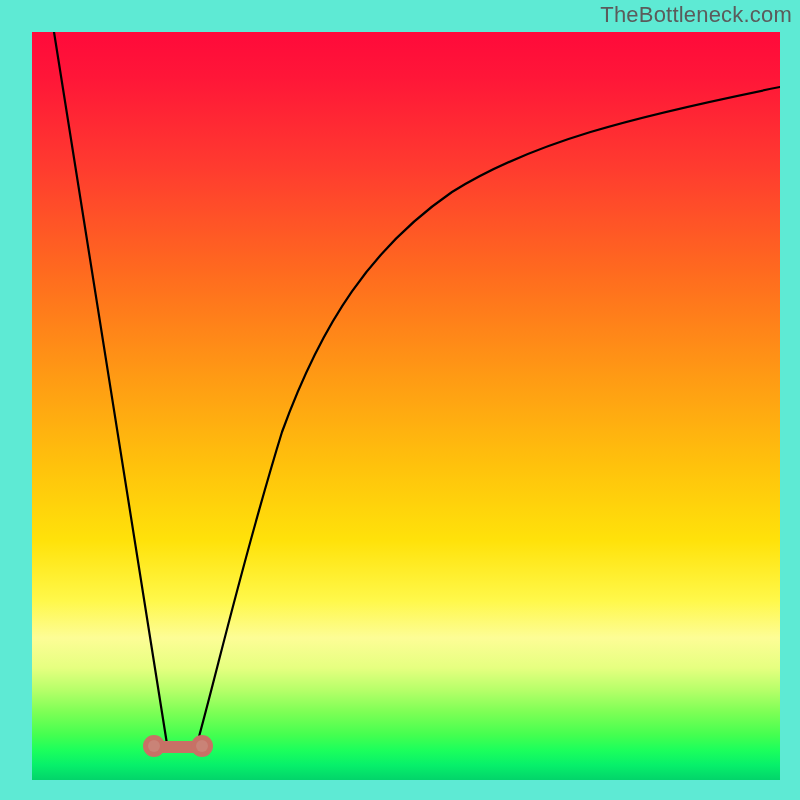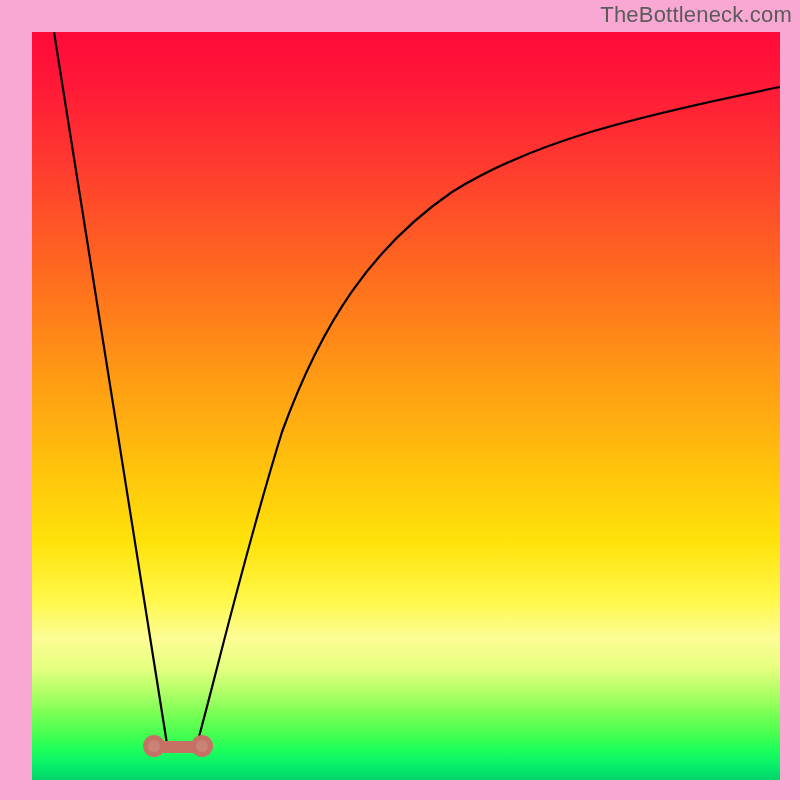--- a/index.html
+++ b/index.html
@@ -7,21 +7,21 @@
     padding: 0;
     width: 800px;
     height: 800px;
     background: #000;
     overflow: hidden;
   }
   .frame {
     position: relative;
     width: 800px;
     height: 800px;
-    background: #f9a8d4;
+    background: #5eead4;
   }
   .watermark {
     position: absolute;
     top: 2px;
     right: 8px;
     color: #5b5b5b;
     font-family: Arial, Helvetica, sans-serif;
     font-size: 22px;
     letter-spacing: 0.2px;
     user-select: none;

